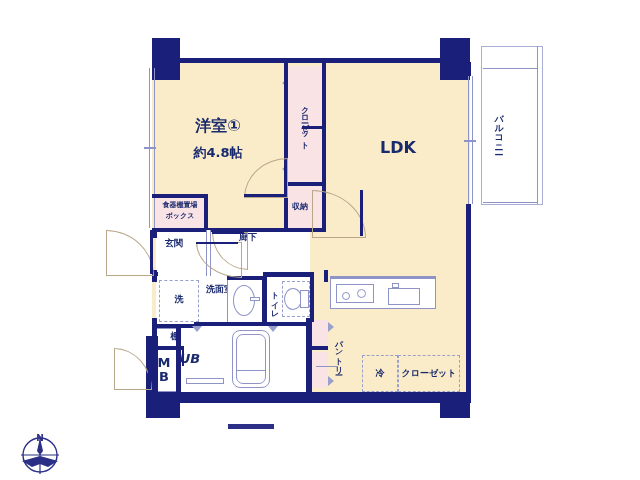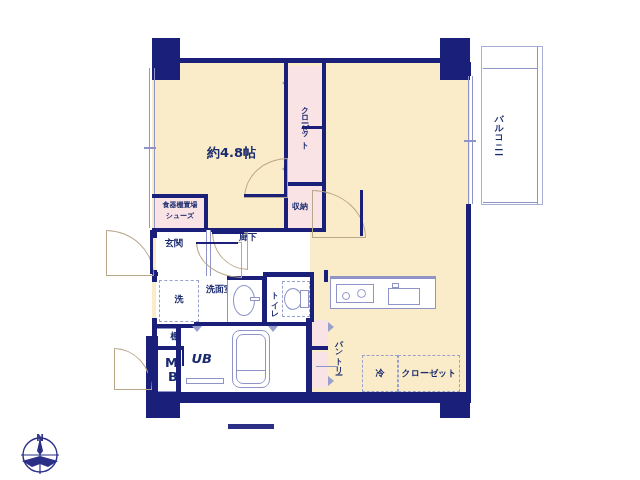--- a/index.html
+++ b/index.html
@@ -20,21 +20,21 @@
   .lightline {background:#8e94c8;}
 
   
   .lbl{position:absolute;color:#1a2a6e;text-align:center;
        line-height:1.05;white-space:nowrap;font-weight:700;}
   .vert{writing-mode:vertical-rl;text-orientation:upright;
         white-space:nowrap;line-height:1.0;}
   .t7 {font-size:7px;}
   .t8 {font-size:8px;}
   .t9 {font-size:9px;}
-  .t13{font-size:13px;font-weight:700;text-align:right;}
+  .t13{font-size:13px;font-weight:700;}
   .t16{font-size:16px;font-weight:700;}
 
   
   .dash{border:1px dashed #9aa0cc;}
   .solidbox{border:1px solid #8e94c8;background:#fff;}
   .fixture{border:1px solid #8e94c8;background:#fff;}
 
   
   .arc{position:absolute;border:1px solid #b9a78a;background:transparent;}
   .arcL{border-radius:0 0 0 100%;}
@@ -57,20 +57,21 @@
 
   <div class="abs white" style="left:481px;top:46px;width:62px;height:159px;border:1px solid #a8aed6;"></div>
   <div class="abs lightline" style="left:483px;top:68px;width:55px;height:1px;"></div>
   <div class="abs lightline" style="left:537px;top:46px;width:1px;height:158px;"></div>
   <div class="abs lightline" style="left:483px;top:202px;width:55px;height:1px;"></div>
   <div class="lbl vert t9" style="left:494px;top:108px;">バルコニー</div>
 
   <div class="abs room" style="left:152px;top:62px;width:318px;height:341px;"></div>
 
   <div class="abs room" style="left:156px;top:66px;width:120px;height:134px;"></div>
+  <div class="lbl t16" style="left:180px;top:118px;width:76px;">洋室①</div>
   <div class="lbl t13" style="left:180px;top:146px;width:76px;">約4.8帖</div>
 
   <div class="abs storage" style="left:288px;top:66px;width:34px;height:116px;"></div>
   <div class="lbl vert t8" style="left:300px;top:100px;">クローゼット</div>
 
   <div class="abs thinwall" style="left:302px;top:126px;width:22px;height:3px;"></div>
 
   <div class="abs" style="left:282px;top:78px;width:0;height:0;
        border-top:5px solid transparent;border-bottom:5px solid transparent;
        border-right:6px solid #9aa0cc;"></div>
@@ -78,20 +79,21 @@
        border-top:5px solid transparent;border-bottom:5px solid transparent;
        border-right:6px solid #9aa0cc;"></div>
 
   <div class="abs storage" style="left:288px;top:186px;width:34px;height:44px;"></div>
   <div class="lbl t8" style="left:288px;top:203px;width:24px;">収納</div>
   <div class="abs" style="left:300px;top:229px;width:0;height:0;
        border-left:5px solid transparent;border-right:5px solid transparent;
        border-top:6px solid #9aa0cc;"></div>
 
   <div class="abs room" style="left:328px;top:66px;width:140px;height:336px;"></div>
+  <div class="lbl t16" style="left:352px;top:140px;width:92px;">LDK</div>
 
   <div class="abs solidbox" style="left:330px;top:278px;width:106px;height:31px;"></div>
   <div class="abs fixture" style="left:336px;top:284px;width:38px;height:19px;"></div>
   <div class="abs" style="left:342px;top:292px;width:8px;height:8px;border:1px solid #8e94c8;border-radius:50%;"></div>
   <div class="abs" style="left:357px;top:289px;width:9px;height:9px;border:1px solid #8e94c8;border-radius:50%;"></div>
   <div class="abs fixture" style="left:388px;top:288px;width:32px;height:17px;"></div>
   <div class="abs" style="left:392px;top:283px;width:7px;height:5px;border:1px solid #8e94c8;background:#fff;"></div>
   <div class="abs lightline" style="left:330px;top:276px;width:106px;height:2px;"></div>
 
   <div class="abs dash" style="left:362px;top:355px;width:36px;height:37px;"></div>
@@ -111,21 +113,21 @@
        border-left:6px solid #9aa0cc;"></div>
 
   <div class="abs white" style="left:156px;top:232px;width:154px;height:44px;"></div>
   <div class="lbl t9" style="left:228px;top:233px;width:40px;">廊下</div>
 
   <div class="abs white" style="left:156px;top:232px;width:52px;height:44px;"></div>
   <div class="lbl t9" style="left:160px;top:238px;width:28px;line-height:1.25;">玄関</div>
 
   <div class="abs storage" style="left:156px;top:198px;width:48px;height:30px;"></div>
   <div class="lbl t7" style="left:156px;top:202px;width:48px;">食器棚置場</div>
-  <div class="lbl t7" style="left:156px;top:213px;width:48px;">シューズ</div>
+  <div class="lbl t7" style="left:156px;top:213px;width:48px;">ボックス</div>
 
   <div class="abs white" style="left:156px;top:276px;width:110px;height:50px;"></div>
   <div class="abs dash" style="left:159px;top:280px;width:40px;height:42px;"></div>
   <div class="lbl t9" style="left:159px;top:295px;width:40px;">洗</div>
   <div class="lbl t9" style="left:206px;top:284px;width:16px;line-height:1.2;">洗面室</div>
 
   <div class="abs fixture" style="left:227px;top:279px;width:36px;height:45px;"></div>
   <div class="abs" style="left:233px;top:285px;width:22px;height:31px;border:1px solid #8e94c8;border-radius:50%;"></div>
   <div class="abs" style="left:250px;top:297px;width:10px;height:4px;border:1px solid #8e94c8;background:#fff;"></div>
   <div class="abs thinwall" style="left:227px;top:276px;width:36px;height:4px;"></div>

